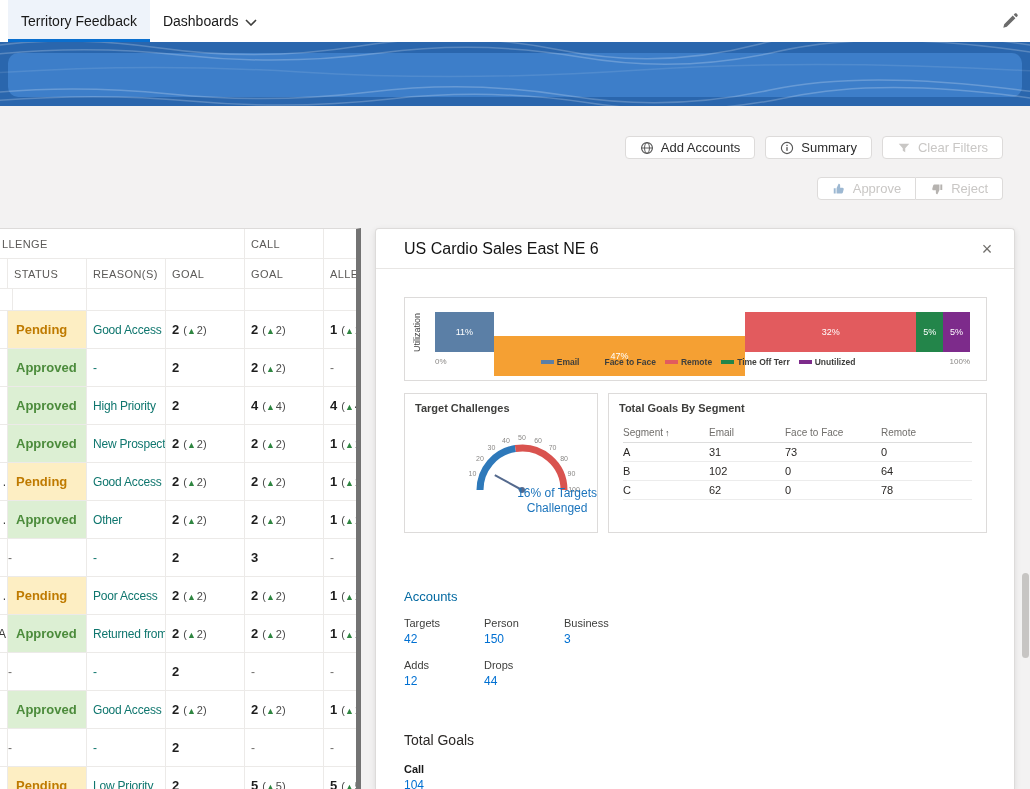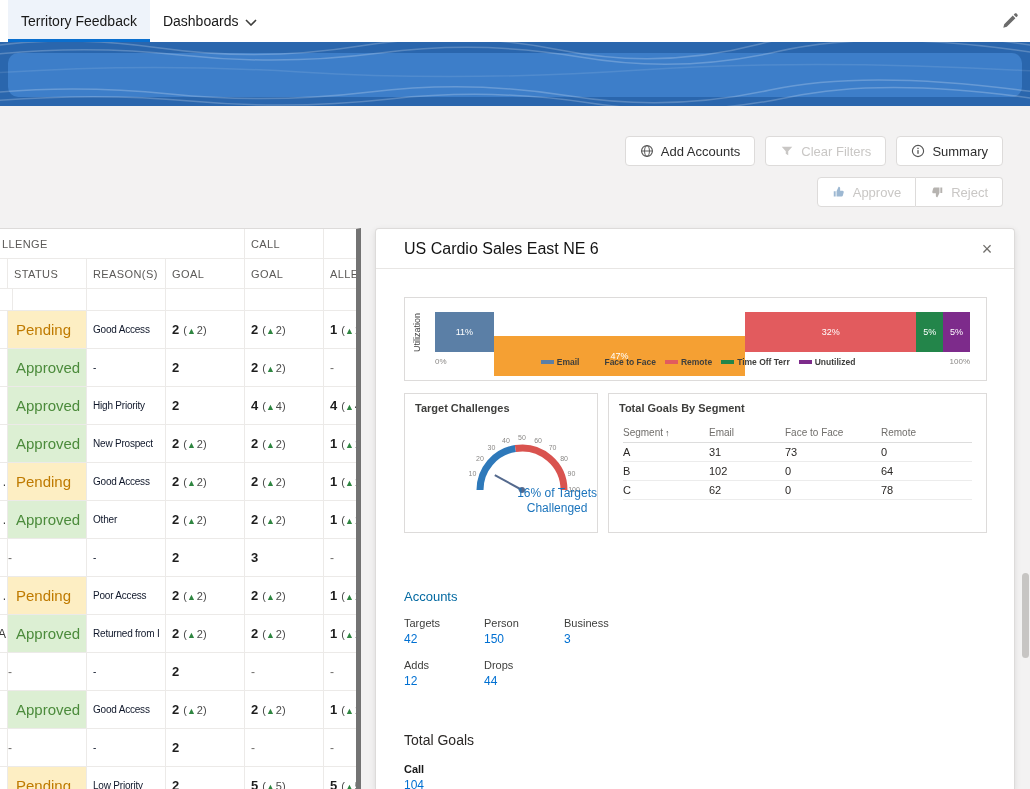--- a/index.html
+++ b/index.html
@@ -18,45 +18,45 @@
 
   
   .banner{position:absolute;top:42px;left:0;width:1030px;height:64px;background:#2a66ad;overflow:hidden}
   .banner-inner{position:absolute;left:8px;right:8px;top:11px;height:44px;background:#3d7ec9;border-radius:10px}
   .waves{position:absolute;left:0;top:0;pointer-events:none}
 
   
   .btnrow{position:absolute;right:27px;display:flex;z-index:3}
   .row1{top:136px;gap:10px}
   .row2{top:177px;gap:0}
-  .btn{display:inline-flex;align-items:center;gap:7px;height:30px;padding:8px 14px;background:#fff;border:1px solid #dddbda;border-radius:4px;font-size:13px;color:#2e2e2e;cursor:pointer;white-space:nowrap}
+  .btn{display:inline-flex;align-items:center;gap:7px;height:23px;padding:8px 14px;background:#fff;border:1px solid #dddbda;border-radius:4px;font-size:13px;color:#2e2e2e;cursor:pointer;white-space:nowrap}
   .btn .bicon{width:14px;height:14px;flex:0 0 auto}
   .btn.disabled{color:#c9c7c5;cursor:default}
   .row2 .btn{border-radius:0}
   .row2 .btn:first-child{border-radius:4px 0 0 4px}
   .row2 .btn:last-child{border-radius:0 4px 4px 0;border-left:none}
 
   
   .ftable{position:absolute;left:0;top:228px;width:361px;bottom:0;background:#fff;border-top:1px solid #dddbda;border-right:5px solid #737373;overflow:hidden}
   .trow{display:grid}
   .cols6{grid-template-columns:8px 79px 79px 79px 79px 37px}
   .ghead{grid-template-columns:245px 79px 37px;height:30px}
   .subhead{height:30px}
   .blank{height:22px}
   .drow{height:38px}
   .tcell{display:flex;align-items:center;padding:0 6px;border-right:1px solid #eceae8;border-bottom:1px solid #eceae8;overflow:hidden;white-space:nowrap}
   .ghead .tcell,.subhead .tcell{font-size:11px;color:#5b5957;letter-spacing:.4px}
   .ghead .g1{padding-left:2px}
   .subhead .hcell{padding-left:6px}
   .edge{padding:0 1px;justify-content:flex-end;font-size:12px;color:#3a3a3a}
   .status-cell{padding:0}
-  .badge{width:100%;height:100%;display:flex;align-items:center;padding:0 8px;font-weight:400;font-size:15px}
+  .badge{width:100%;height:100%;display:flex;align-items:center;padding:0 8px;font-weight:700;font-size:13px}
   .badge.pending{background:#fdeec3;color:#bf7a00}
   .badge.approved{background:#dcefd3;color:#4b8b3b}
-  .reason span{font-size:10px;color:#0f172a;letter-spacing:-.2px}
+  .reason span{font-size:12px;color:#0f766e;letter-spacing:-.2px}
   .dash{color:#706e6b;font-size:12px;font-weight:400}
   .gv{font-weight:700;font-size:13px;color:#1d1d1d}
   .gd{margin-left:4px;font-size:11px;color:#4a4a4a}
   .up{color:#2e8540;font-size:9px;margin:0 1px 0 0}
 
   
   .panel{position:absolute;left:375px;top:228px;width:640px;bottom:0;background:#fff;border:1px solid #dddbda;border-bottom:none;border-radius:4px 4px 0 0;box-shadow:0 2px 6px rgba(0,0,0,.10)}
   .panel-header{height:40px;display:flex;align-items:center;padding:0 14px 0 28px;border-bottom:1px solid #e8e6e4}
   .panel-title{font-size:16px;font-weight:400;color:#141414;flex:1}
   .close{font-size:18px;color:#706e6b;cursor:pointer;width:26px;text-align:center;line-height:26px}
@@ -140,33 +140,33 @@
 
 <div class="btnrow row1">
   <button class="btn">
     <svg class="bicon" viewBox="0 0 16 16">
       <circle cx="8" cy="8" r="6.2" fill="none" stroke="#555" stroke-width="1.3"></circle>
       <ellipse cx="8" cy="8" rx="2.8" ry="6.2" fill="none" stroke="#555" stroke-width="1.1"></ellipse>
       <path d="M1.8 8h12.4" stroke="#555" stroke-width="1.1"></path>
     </svg>
     <span>Add Accounts</span>
   </button>
-  <button class="btn disabled">
-    <svg class="bicon" viewBox="0 0 16 16">
-        <path d="M2 3h12L9.4 8.4v4.4l-2.8-1.6V8.4z" fill="#c9c7c5"></path>
-      </svg>
-    <span>Clear Filters</span>
-  </button>
   <button class="btn">
     <svg class="bicon" viewBox="0 0 16 16">
       <circle cx="8" cy="8" r="6.4" fill="none" stroke="#555" stroke-width="1.3"></circle>
       <rect x="7.25" y="7" width="1.5" height="4.2" fill="#555"></rect>
       <rect x="7.25" y="4.3" width="1.5" height="1.5" fill="#555"></rect>
     </svg>
     <span>Summary</span>
+  </button>
+  <button class="btn disabled">
+    <svg class="bicon" viewBox="0 0 16 16">
+        <path d="M2 3h12L9.4 8.4v4.4l-2.8-1.6V8.4z" fill="#c9c7c5"></path>
+      </svg>
+    <span>Clear Filters</span>
   </button>
 </div>
 <div class="btnrow row2">
   <button class="btn disabled">
     <svg class="bicon" viewBox="0 0 16 16">
         <path d="M2 7h2.2v6.2H2zM5.2 13.2h5.5c.8 0 1.5-.5 1.7-1.3l1-3.6c.2-.9-.4-1.8-1.4-1.8H9.3V3.7c0-.8-.5-1.4-1.3-1.6l-.5-.1-2.3 5z" fill="#9db8d2"></path>
       </svg>
     <span>Approve</span>
   </button>
   <button class="btn disabled">

